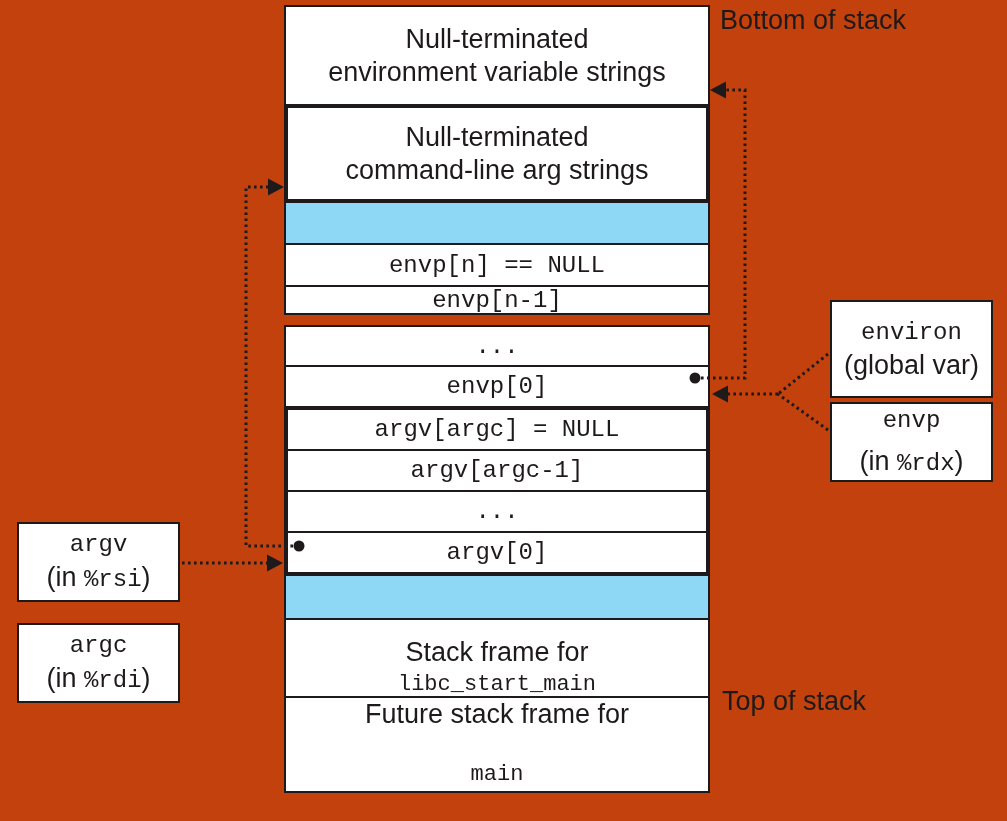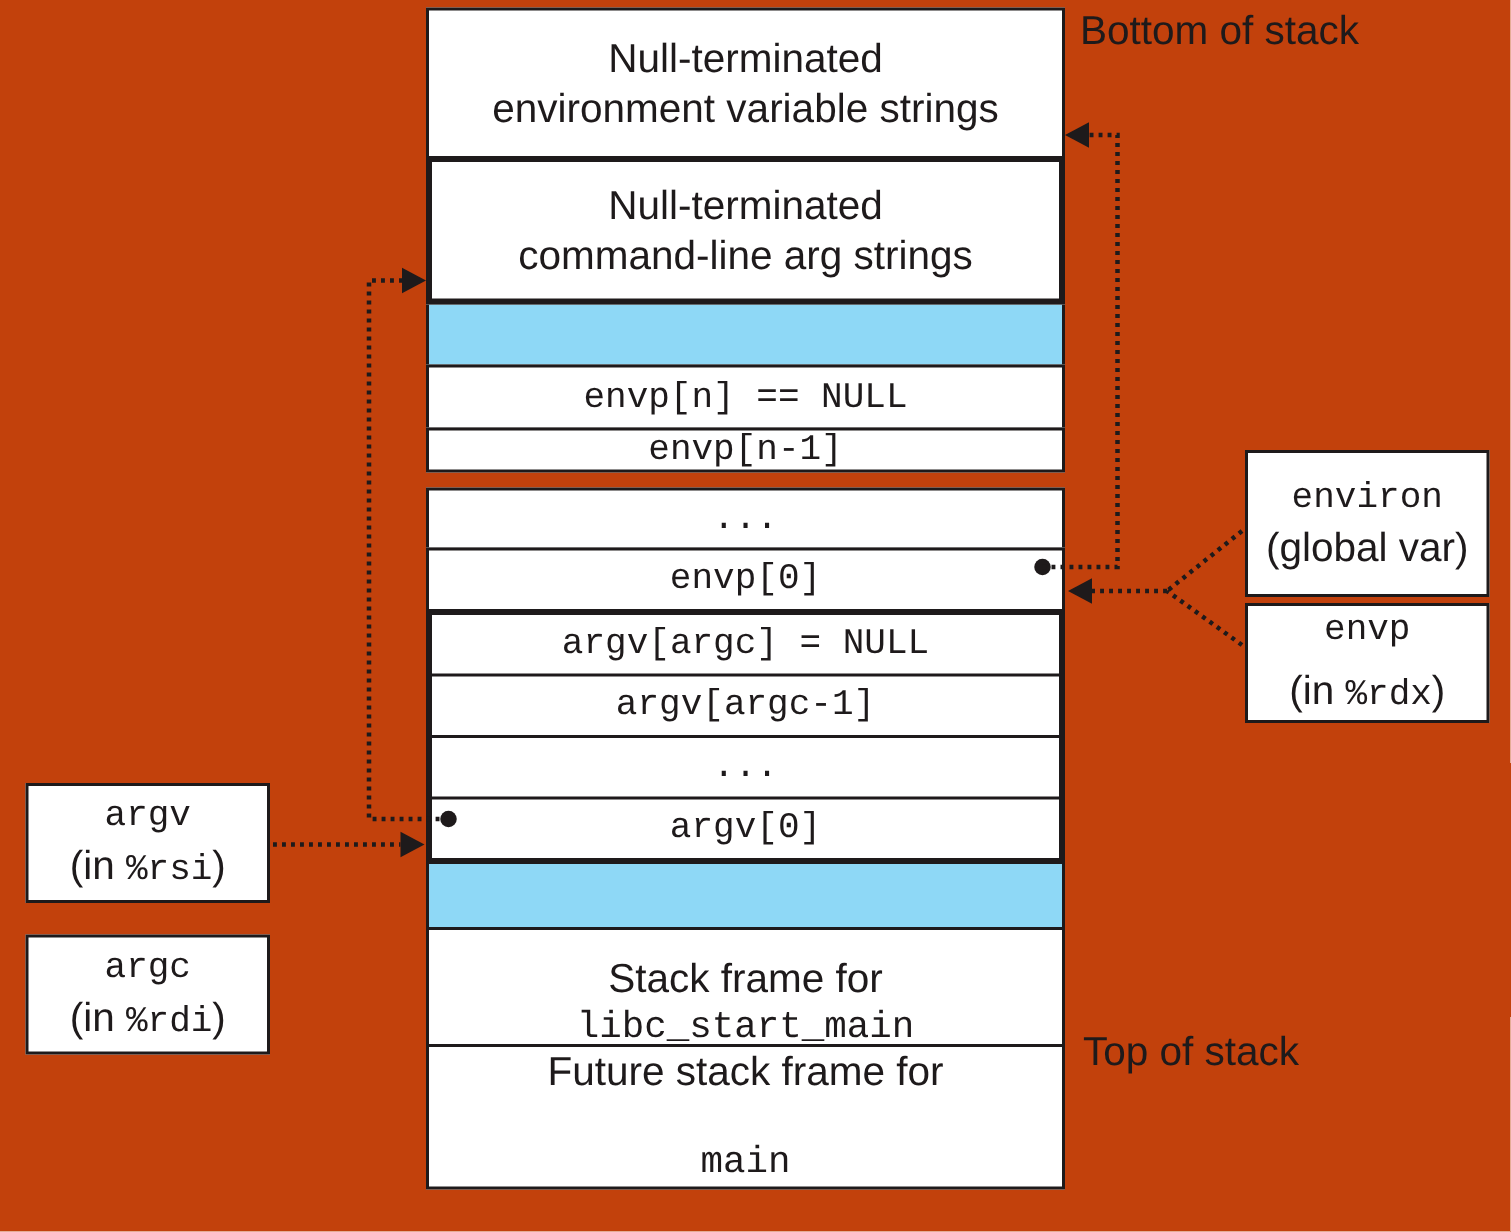--- a/index.html
+++ b/index.html
@@ -23,21 +23,21 @@
     flex-direction: column;
     align-items: center;
     justify-content: center;
     text-align: center;
     z-index: 2;
   }
   .thick { border-width: 4px; z-index: 3; }
   .blue  { z-index: 1; }
   .sans  { font-family: "Liberation Sans", sans-serif; font-size: 27px; line-height: 33px; }
   .mono  { font-family: "Liberation Mono", monospace;  font-size: 24px; line-height: 33px; }
-  .mono-sm { font-family: "Liberation Mono", monospace; font-size: 25px; line-height: 32px; }
+  .mono-sm { font-family: "Liberation Mono", monospace; font-size: 22px; line-height: 32px; }
   .irow {
     flex: 1 1 0;
     align-self: stretch;
     display: flex;
     align-items: center;
     justify-content: center;
     border-bottom: 2px solid currentColor;
   }
   .irow.last { border-bottom: none; }
   .side-box {

